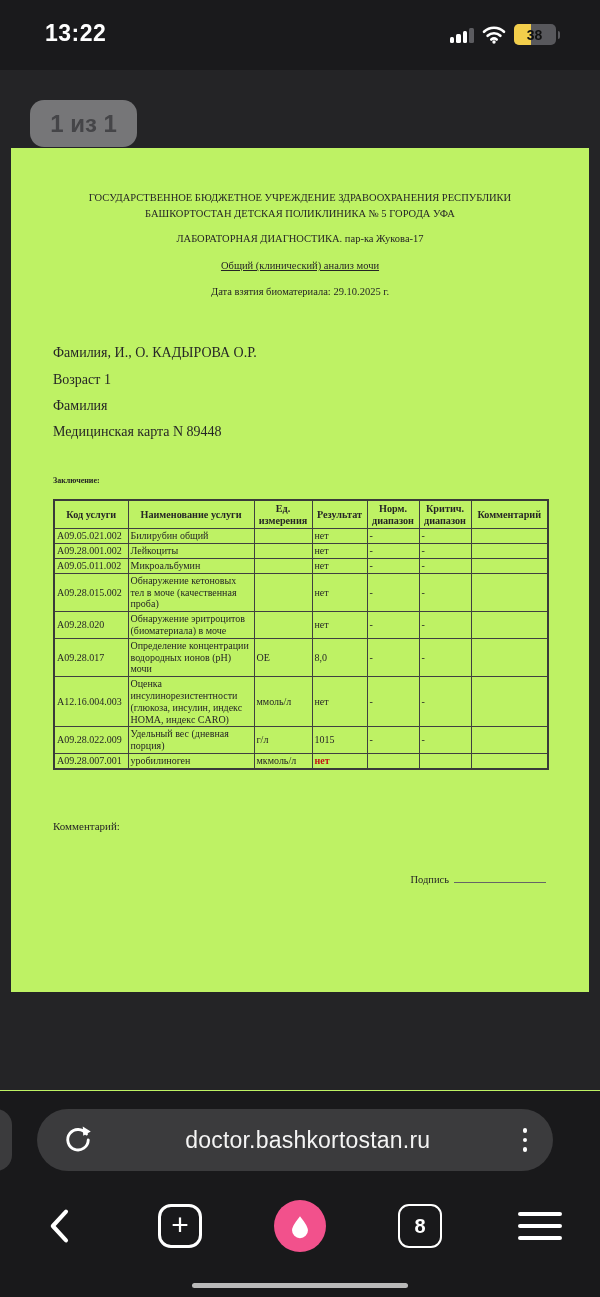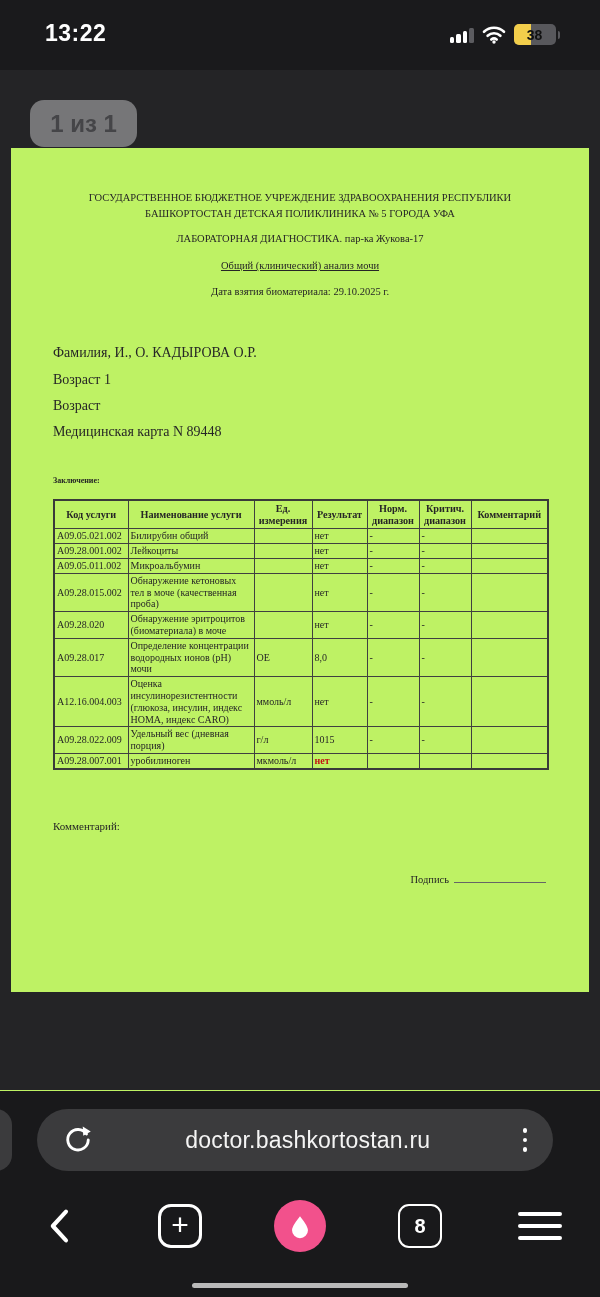--- a/index.html
+++ b/index.html
@@ -106,21 +106,21 @@
       <div class="c org">
         <span>ГОСУДАРСТВЕННОЕ БЮДЖЕТНОЕ УЧРЕЖДЕНИЕ ЗДРАВООХРАНЕНИЯ РЕСПУБЛИКИ</span><br>
         <span>БАШКОРТОСТАН ДЕТСКАЯ ПОЛИКЛИНИКА № 5 ГОРОДА УФА</span>
       </div>
       <div class="c dept">ЛАБОРАТОРНАЯ ДИАГНОСТИКА. пар-ка Жукова-17</div>
       <div class="c ttl">Общий (клинический) анализ мочи</div>
       <div class="c date">Дата взятия биоматериала: 29.10.2025 г.</div>
 
       <div class="pl" style="top:197px">Фамилия, И., О. КАДЫРОВА О.Р.</div>
       <div class="pl" style="top:224px">Возраст 1</div>
-      <div class="pl" style="top:250px">Возраст</div>
+      <div class="pl" style="top:250px">Фамилия</div>
       <div class="pl" style="top:276px">Медицинская карта N 89448</div>
 
       <div class="concl">Заключение:</div>
 
       <table class="res">
         <colgroup id="res-cols">
             <col style="width: 74px;">
             <col style="width: 126px;">
             <col style="width: 58px;">
             <col style="width: 55px;">

